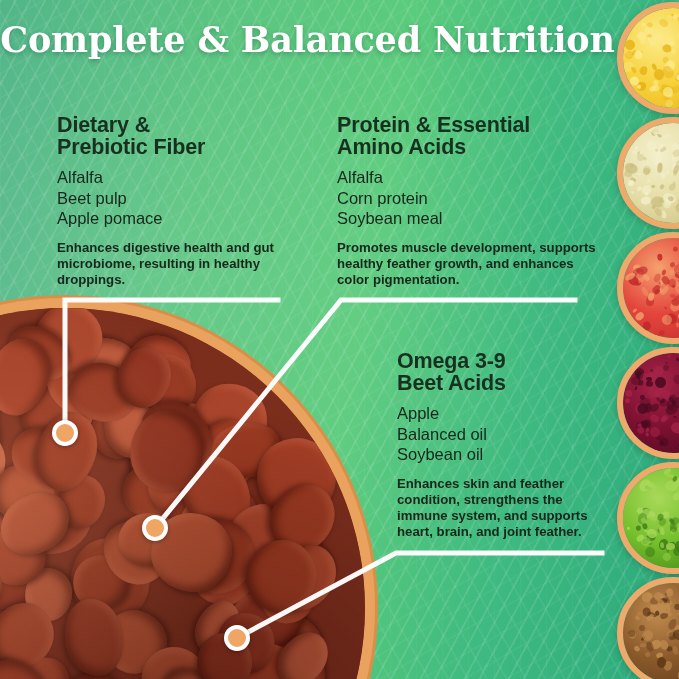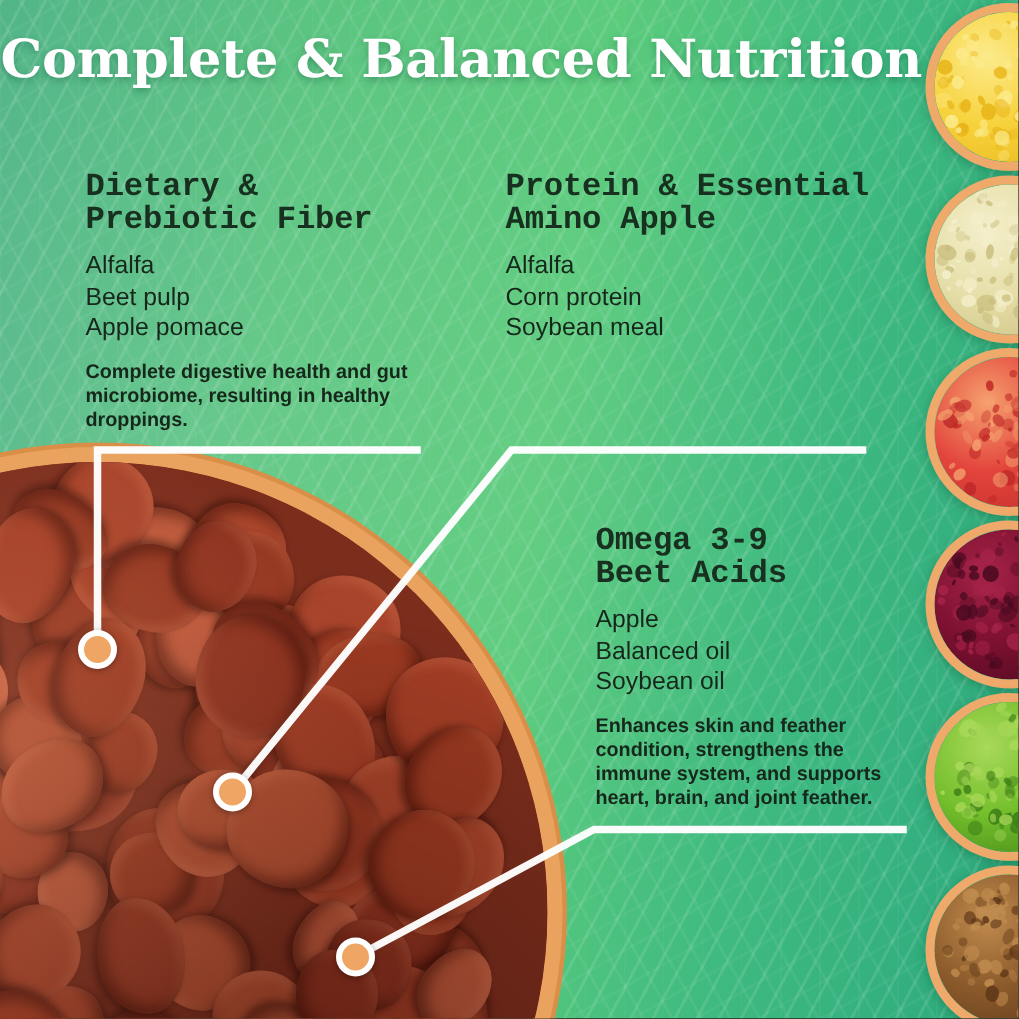--- a/index.html
+++ b/index.html
@@ -43,21 +43,21 @@
   .title{
     position:absolute;left:0;top:19px;width:615px;text-align:center;
     font-family:"DejaVu Serif",serif;font-weight:700;font-size:35px;
     letter-spacing:-.2px;color:#ffffff;
     text-shadow:0 2px 5px rgba(0,70,45,.35);
   }
 
   
   .blk{position:absolute;}
   .blk h2{
-    margin:0 0 9px 0;font-family:Liberation Mono, monospace;font-weight:700;
+    margin:0 0 9px 0;font-family:Liberation Sans, sans-serif;font-weight:700;
     font-size:21.5px;line-height:22px;color:#17301F;letter-spacing:-.15px;
   }
   .ing{font-size:16.5px;line-height:20.5px;color:#16271C;font-weight:400;}
   .desc{margin-top:11px;font-size:13.2px;line-height:16.2px;color:#16271C;font-weight:700;}
 
   #blk-fiber{left:57px;top:114px;width:250px;}
   #blk-protein{left:337px;top:114px;width:262px;}
   #blk-omega{left:397px;top:350px;width:215px;}
 
   
@@ -218,33 +218,34 @@
   <div class="blk" id="blk-fiber">
     <h2>
       <span>Dietary &amp;</span><br>
       <span>Prebiotic Fiber</span>
     </h2>
     <div class="ing">
       <div>Alfalfa</div>
       <div>Beet pulp</div>
       <div>Apple pomace</div>
     </div>
-    <div class="desc">Complete digestive health and gut microbiome, resulting in healthy droppings.</div>
+    <div class="desc">Enhances digestive health and gut microbiome, resulting in healthy droppings.</div>
   </div>
 
   <div class="blk" id="blk-protein">
     <h2>
       <span>Protein &amp; Essential</span><br>
-      <span>Amino Apple</span>
+      <span>Amino Acids</span>
     </h2>
     <div class="ing">
       <div>Alfalfa</div>
       <div>Corn protein</div>
       <div>Soybean meal</div>
     </div>
+    <div class="desc">Promotes muscle development, supports healthy feather growth, and enhances color pigmentation.</div>
   </div>
 
   <div class="blk" id="blk-omega">
     <h2>
       <span>Omega 3-9</span><br>
       <span>Beet Acids</span>
     </h2>
     <div class="ing">
       <div>Apple</div>
       <div>Balanced oil</div>

